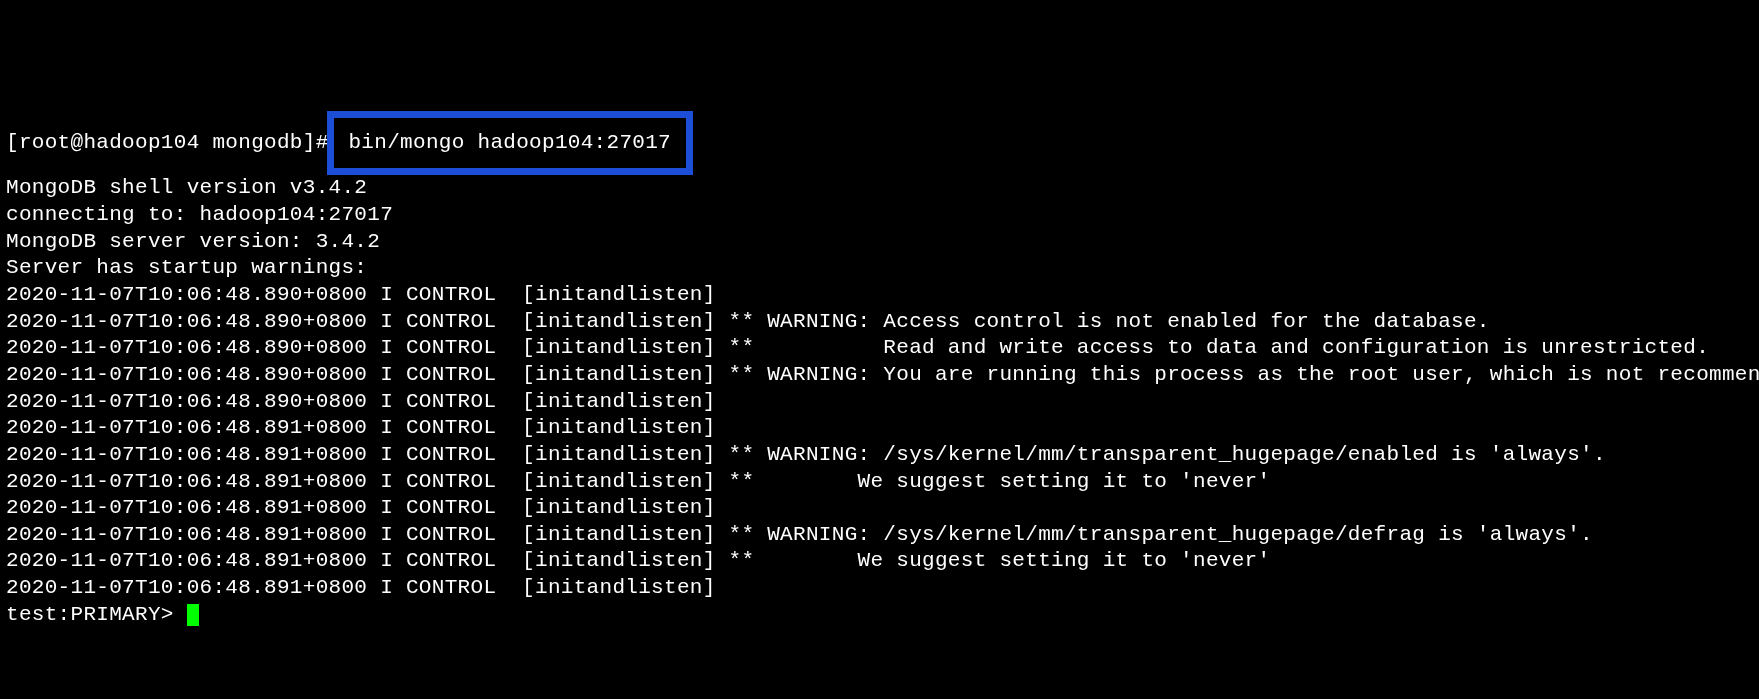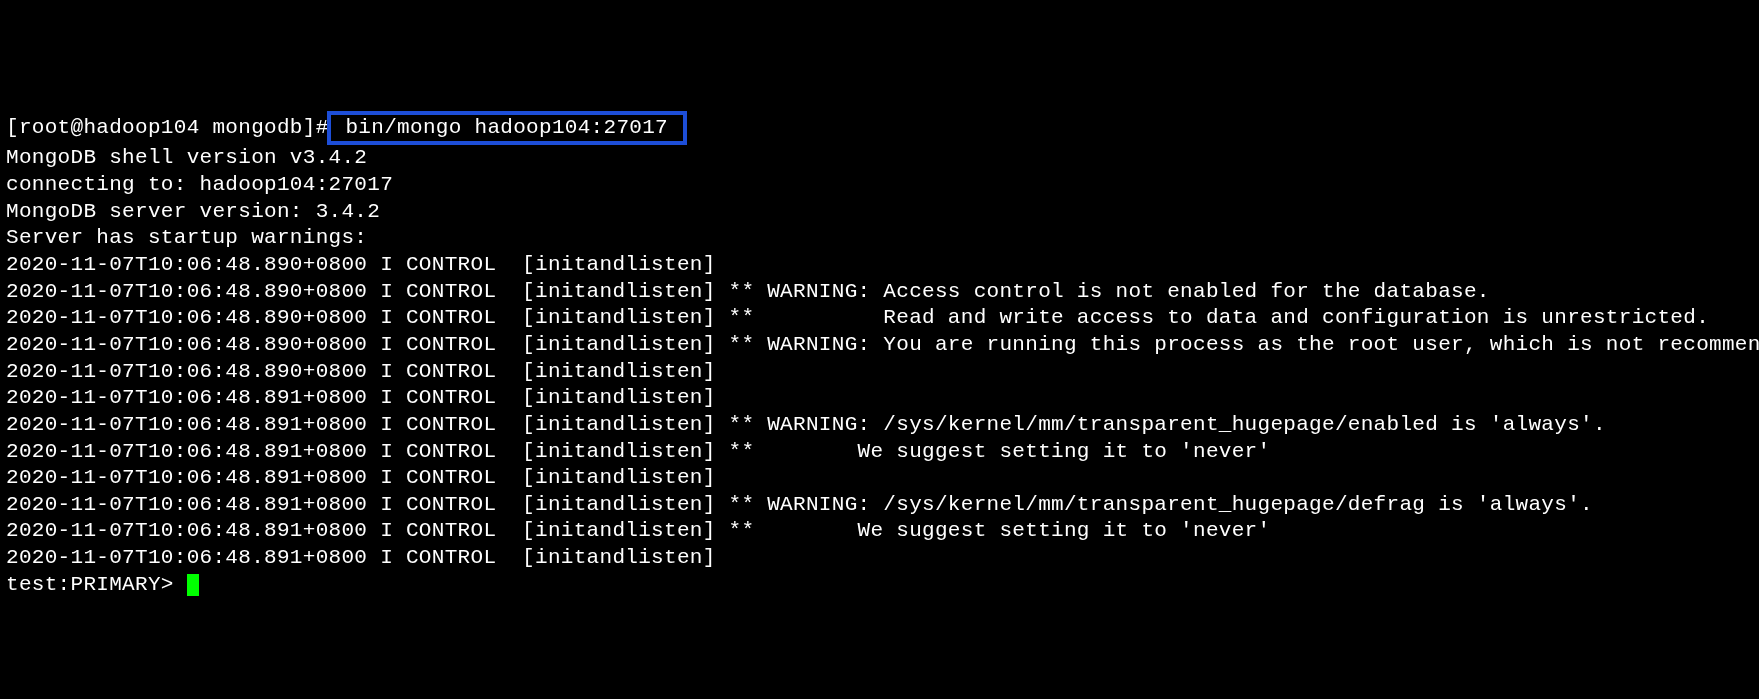--- a/index.html
+++ b/index.html
@@ -19,23 +19,23 @@
     }
     .terminal {
       width: 1759px;
       height: 699px;
       overflow: hidden;
     }
     .line {
       display: block;
     }
     .highlight-box {
-      border: 4px solid #1d4ed8;
+      border: 7px solid #1d4ed8;
       display: inline-block;
-      padding: 0 2px;
+      padding: 12px 2px;
       margin-left: -2px;
     }
     .cursor {
       display: inline-block;
       width: 12px;
       height: 22px;
       background: #00ff00;
       vertical-align: text-bottom;
     }
   </style>

